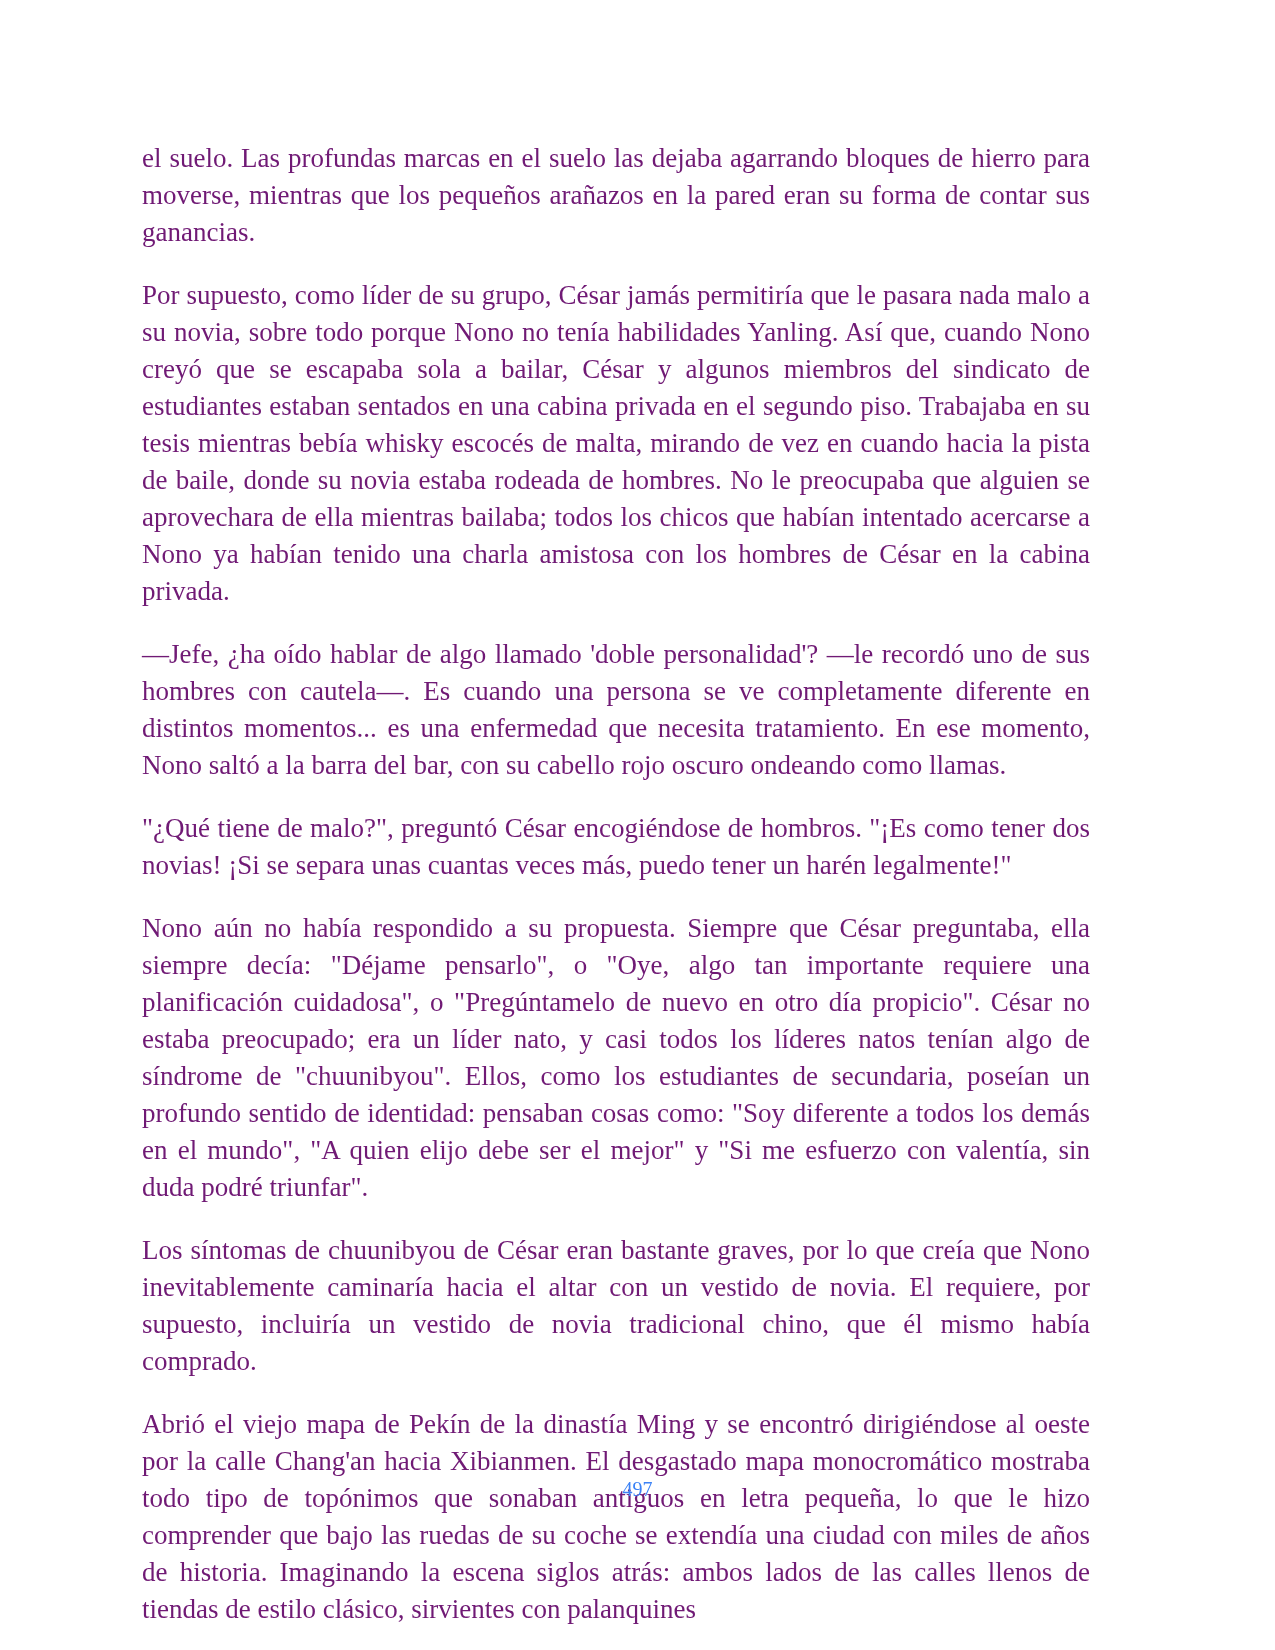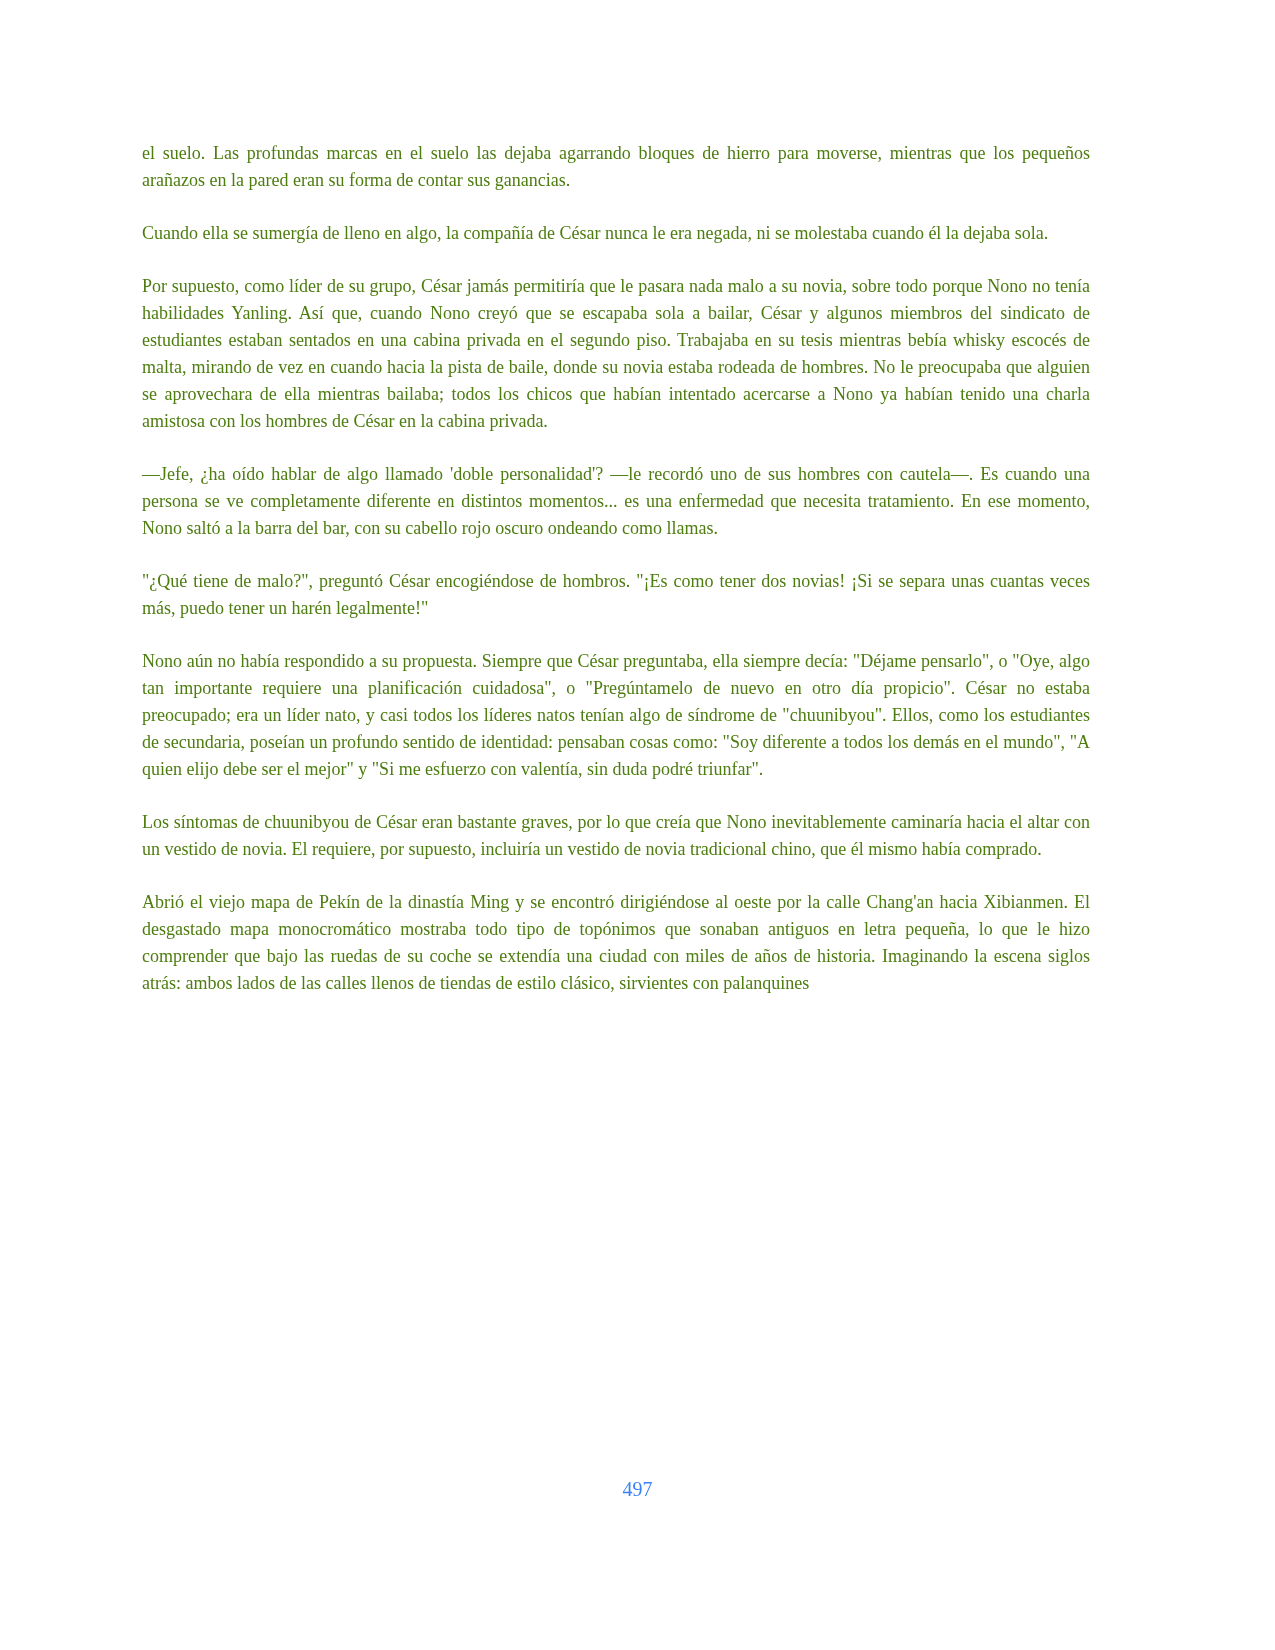--- a/index.html
+++ b/index.html
@@ -17,26 +17,26 @@
   }
   .page {
     box-sizing: border-box;
     width: 1275px;
     height: 1650px;
     padding: 140px 185px 0 142px;
     position: relative;
     background: #ffffff;
   }
   .body-text {
-    font-size: 18px;
-    line-height: 27px;
+    font-size: 27px;
+    line-height: 37px;
     text-align: justify;
     text-justify: inter-word;
     hyphens: none;
-    color: #4d7c0f;
+    color: #701a75;
   }
   .para {
     margin: 0 0 26px 0;
     text-align: justify;
     text-align-last: left;
   }
   .para:last-of-type {
     margin-bottom: 8px;
   }
   .page-number {
@@ -51,21 +51,20 @@
     font-family: "Liberation Serif", "DejaVu Serif", serif;
     margin-top: 11px;
   }
 </style>
 </head>
 <body>
 
 <div class="page">
   <div class="body-text">
     <p class="para">el suelo. Las profundas marcas en el suelo las dejaba agarrando bloques de hierro para moverse, mientras que los pequeños arañazos en la pared eran su forma de contar sus ganancias.</p>
-    <p class="para">Cuando ella se sumergía de lleno en algo, la compañía de César nunca le era negada, ni se molestaba cuando él la dejaba sola.</p>
     <p class="para">Por supuesto, como líder de su grupo, César jamás permitiría que le pasara nada malo a su novia, sobre todo porque Nono no tenía habilidades Yanling. Así que, cuando Nono creyó que se escapaba sola a bailar, César y algunos miembros del sindicato de estudiantes estaban sentados en una cabina privada en el segundo piso. Trabajaba en su tesis mientras bebía whisky escocés de malta, mirando de vez en cuando hacia la pista de baile, donde su novia estaba rodeada de hombres. No le preocupaba que alguien se aprovechara de ella mientras bailaba; todos los chicos que habían intentado acercarse a Nono ya habían tenido una charla amistosa con los hombres de César en la cabina privada.</p>
     <p class="para">—Jefe, ¿ha oído hablar de algo llamado 'doble personalidad'? —le recordó uno de sus hombres con cautela—. Es cuando una persona se ve completamente diferente en distintos momentos... es una enfermedad que necesita tratamiento. En ese momento, Nono saltó a la barra del bar, con su cabello rojo oscuro ondeando como llamas.</p>
     <p class="para">"¿Qué tiene de malo?", preguntó César encogiéndose de hombros. "¡Es como tener dos novias! ¡Si se separa unas cuantas veces más, puedo tener un harén legalmente!"</p>
     <p class="para">Nono aún no había respondido a su propuesta. Siempre que César preguntaba, ella siempre decía: "Déjame pensarlo", o "Oye, algo tan importante requiere una planificación cuidadosa", o "Pregúntamelo de nuevo en otro día propicio". César no estaba preocupado; era un líder nato, y casi todos los líderes natos tenían algo de síndrome de "chuunibyou". Ellos, como los estudiantes de secundaria, poseían un profundo sentido de identidad: pensaban cosas como: "Soy diferente a todos los demás en el mundo", "A quien elijo debe ser el mejor" y "Si me esfuerzo con valentía, sin duda podré triunfar".</p>
     <p class="para">Los síntomas de chuunibyou de César eran bastante graves, por lo que creía que Nono inevitablemente caminaría hacia el altar con un vestido de novia. El requiere, por supuesto, incluiría un vestido de novia tradicional chino, que él mismo había comprado.</p>
     <p class="para">Abrió el viejo mapa de Pekín de la dinastía Ming y se encontró dirigiéndose al oeste por la calle Chang'an hacia Xibianmen. El desgastado mapa monocromático mostraba todo tipo de topónimos que sonaban antiguos en letra pequeña, lo que le hizo comprender que bajo las ruedas de su coche se extendía una ciudad con miles de años de historia. Imaginando la escena siglos atrás: ambos lados de las calles llenos de tiendas de estilo clásico, sirvientes con palanquines</p>
   </div>
   <div class="page-number">497</div>
 </div>
 

